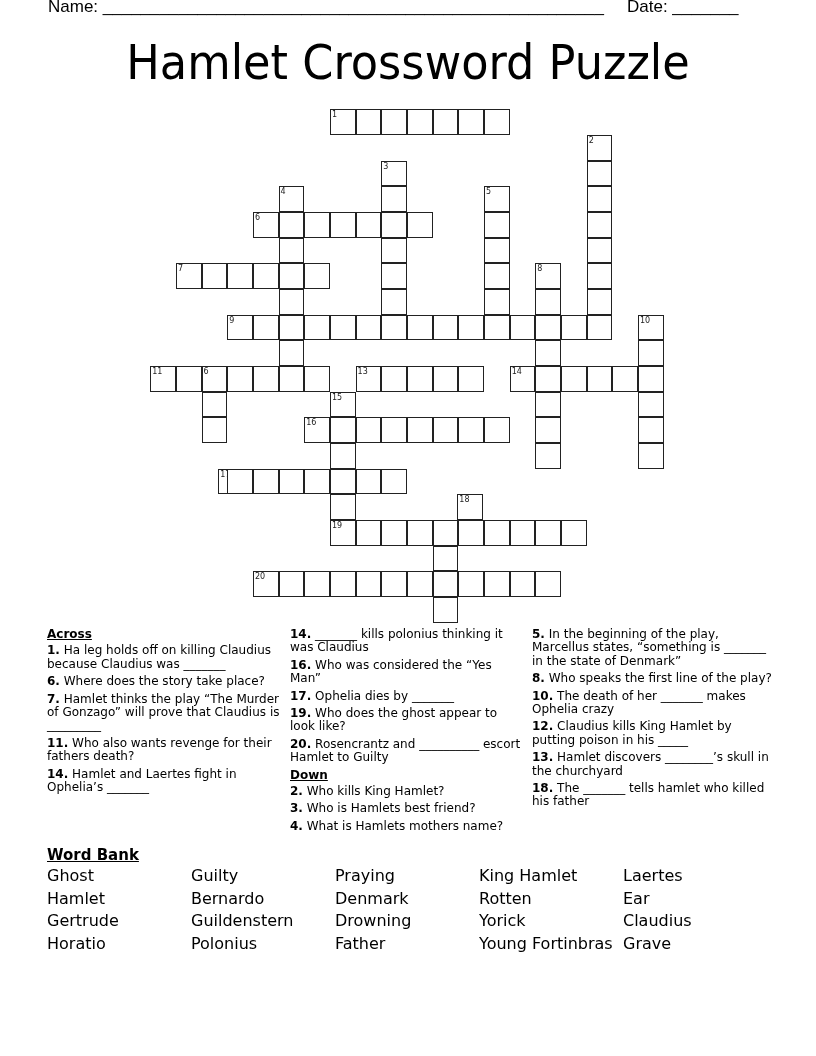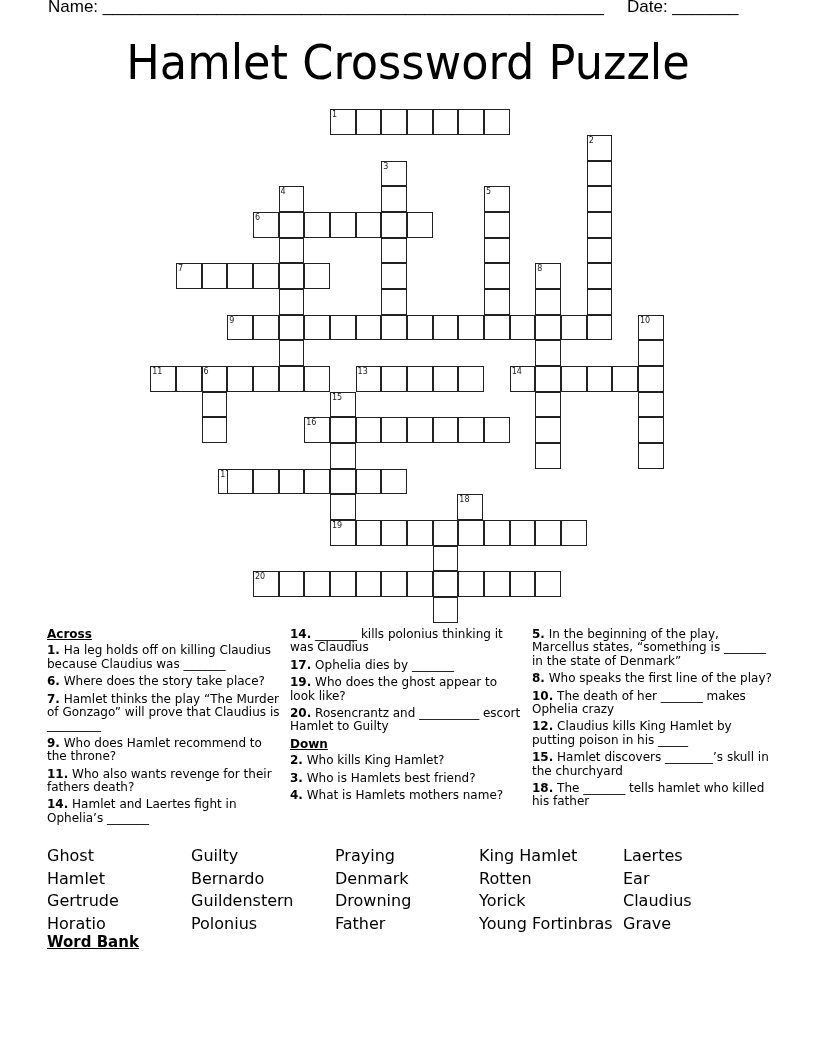--- a/index.html
+++ b/index.html
@@ -202,46 +202,47 @@
     <div class="cell" style="left: 333.71px; top: 462.06px;"></div>
     <div class="cell" style="left: 359.38px; top: 462.06px;"></div>
     <div class="cell" style="left: 385.05px; top: 462.06px;"></div>
   </div>
 
 <div class="clues" id="col-a">
   <div class="sect">Across</div>
   <div class="clue"><b>1.</b><span> Ha leg holds off on killing Claudius because Claudius was _______</span></div>
   <div class="clue"><b>6.</b><span> Where does the story take place?</span></div>
   <div class="clue"><b>7.</b><span> Hamlet thinks the play “The Murder of Gonzago” will prove that Claudius is _________</span></div>
-  <div class="clue"><b>9.</b><span> Who does Hamlet recommend to the throne?</span></div>
   <div class="clue"><b>11.</b><span> Who also wants revenge for their fathers death?</span></div>
   <div class="clue"><b>14.</b><span> Hamlet and Laertes fight in Ophelia’s _______</span></div>
 </div>
 
 <div class="clues" id="col-b">
   <div class="clue"><b>14.</b><span> _______ kills polonius thinking it was Claudius</span></div>
+  <div class="clue"><b>16.</b><span> Who was considered the “Yes Man”</span></div>
   <div class="clue"><b>17.</b><span> Ophelia dies by _______</span></div>
   <div class="clue"><b>19.</b><span> Who does the ghost appear to look like?</span></div>
   <div class="clue"><b>20.</b><span> Rosencrantz and __________ escort Hamlet to Guilty</span></div>
   <div class="sect">Down</div>
   <div class="clue"><b>2.</b><span> Who kills King Hamlet?</span></div>
   <div class="clue"><b>3.</b><span> Who is Hamlets best friend?</span></div>
   <div class="clue"><b>4.</b><span> What is Hamlets mothers name?</span></div>
 </div>
 
 <div class="clues" id="col-c">
   <div class="clue"><b>5.</b><span> In the beginning of the play, Marcellus states, “something is _______ in the state of Denmark”</span></div>
   <div class="clue"><b>8.</b><span> Who speaks the first line of the play?</span></div>
   <div class="clue"><b>10.</b><span> The death of her _______ makes Ophelia crazy</span></div>
   <div class="clue"><b>12.</b><span> Claudius kills King Hamlet by putting poison in his _____</span></div>
-  <div class="clue"><b>15.</b><span> Hamlet discovers ________’s skull in the churchyard</span></div>
+  <div class="clue"><b>13.</b><span> Hamlet discovers ________’s skull in the churchyard</span></div>
   <div class="clue"><b>18.</b><span> The _______ tells hamlet who killed his father</span></div>
 </div>
 
 <div id="wordbank">
+  <div id="wb-title">Word Bank</div>
   <div id="wb-grid">
     <span>Ghost</span>
     <span>Guilty</span>
     <span>Praying</span>
     <span>King Hamlet</span>
     <span>Laertes</span>
     <span>Hamlet</span>
     <span>Bernardo</span>
     <span>Denmark</span>
     <span>Rotten</span>
@@ -250,14 +251,13 @@
     <span>Guildenstern</span>
     <span>Drowning</span>
     <span>Yorick</span>
     <span>Claudius</span>
     <span>Horatio</span>
     <span>Polonius</span>
     <span>Father</span>
     <span>Young Fortinbras</span>
     <span>Grave</span>
   </div>
-  <div id="wb-title">Word Bank</div>
 </div>
 
 </body></html>

